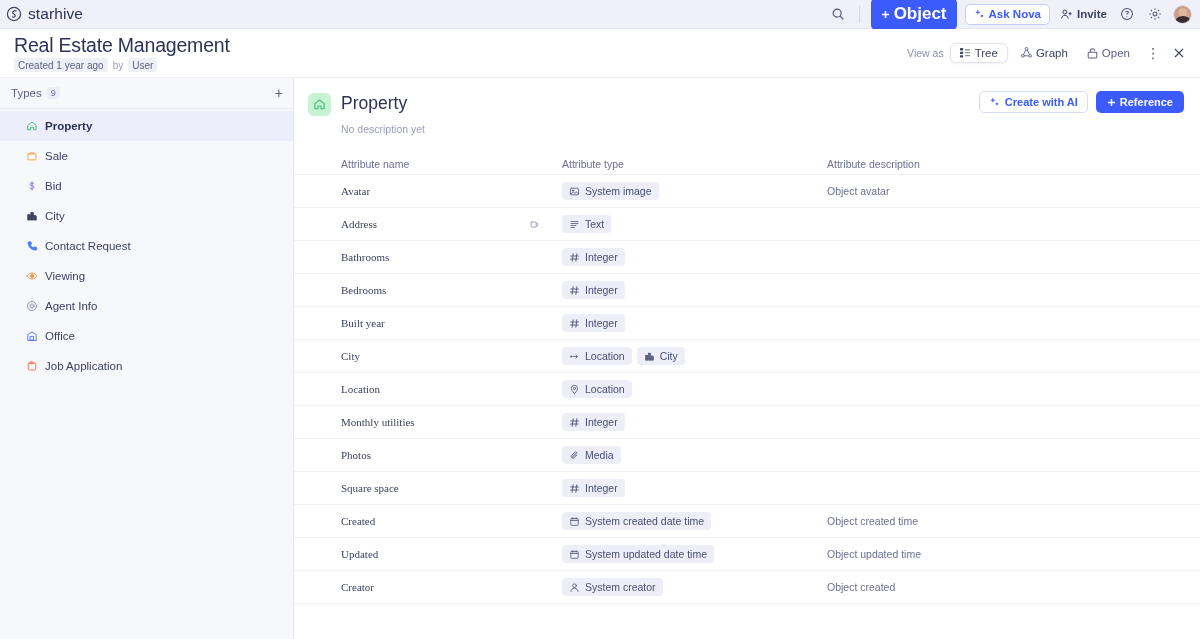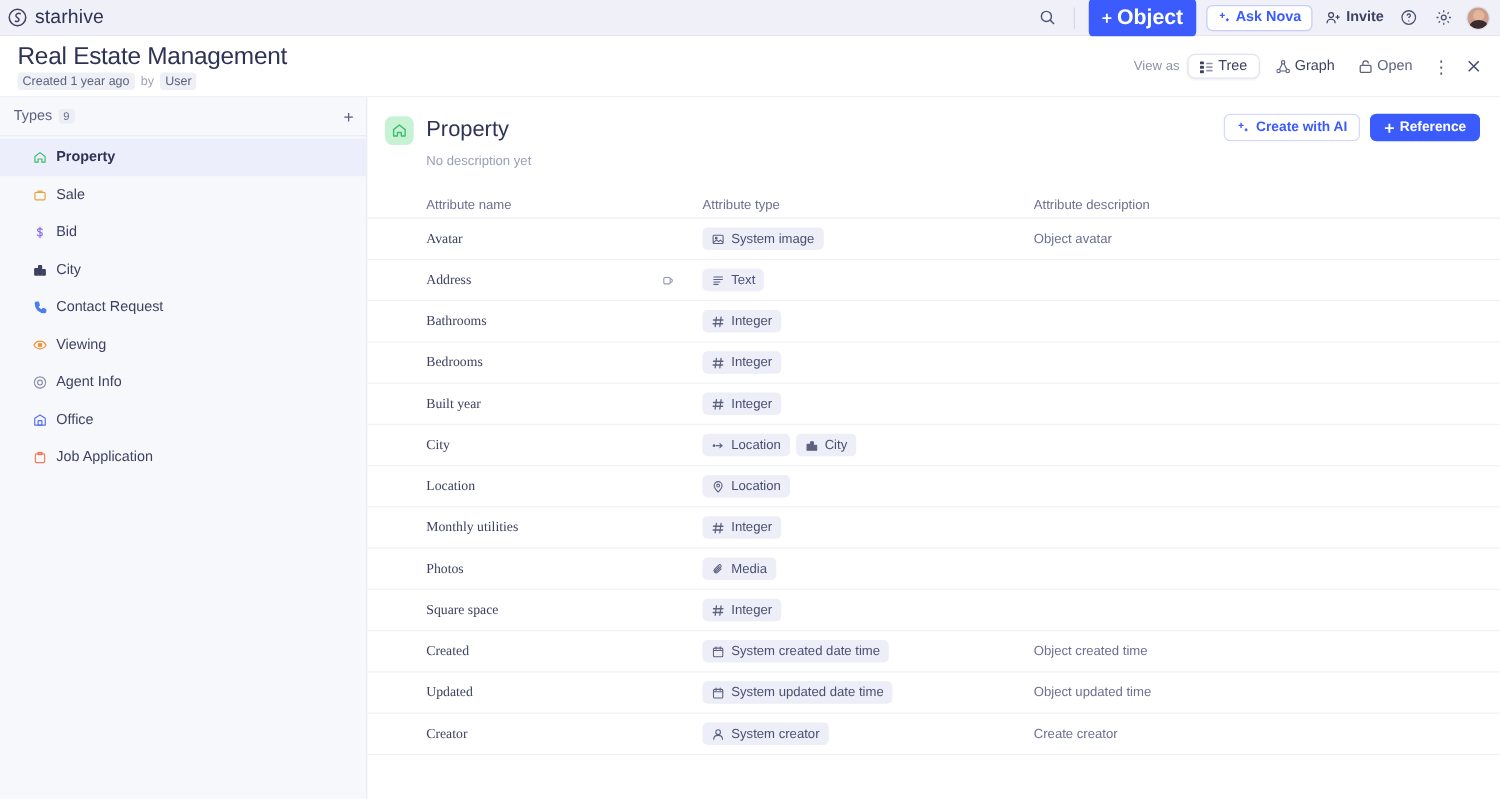--- a/index.html
+++ b/index.html
@@ -63,21 +63,21 @@
   }
   .title-block { display: flex; flex-direction: column; gap: 2px; }
   .page-title { font-size: 19.5px; color: #2e3356; letter-spacing: -.2px; line-height: 22px; }
   .title-meta { display: flex; align-items: center; gap: 5px; font-size: 10px; }
   .meta-badge { background: #eff0f6; color: #5c6180; padding: 1.5px 4px; border-radius: 3px; }
   .meta-by { color: #9ea2bb; }
   .titlerow-spacer { flex: 1; }
   .viewas { display: flex; align-items: center; gap: 4px; }
   .viewas-label { font-size: 10.5px; color: #8c90ab; margin-right: 2px; }
   .seg {
-    display: flex; align-items: center; gap: 4px; font-size: 11.5px; color: #3d4260;
+    display: flex; align-items: flex-start; gap: 4px; font-size: 11.5px; color: #3d4260;
     padding: 3px 9px; border-radius: 6px; cursor: pointer; white-space: nowrap;
   }
   .seg.active { background: #fff; border: 1px solid #e2e3ee; box-shadow: 0 1px 2px rgba(40,45,90,.07); }
   .seg-plain { display: flex; align-items: center; gap: 4px; font-size: 11.5px;
     color: #5c6180; padding: 3px 6px; cursor: pointer; white-space: nowrap; }
   .kebab { font-size: 14px; color: #5c6180; cursor: pointer; padding: 0 6px; line-height: 1; }
   .closebtn { color: #454a6b; cursor: pointer; display: flex; align-items: center; padding: 0 2px; }
 
   
   .body { flex: 1; display: flex; min-height: 0; }
@@ -644,19 +644,19 @@
                     <span>
                       <svg width="11" height="11" viewBox="0 0 16 16" fill="none" stroke="#5c6180" stroke-width="1.25" stroke-linejoin="round" stroke-linecap="round">
                         <circle cx="8" cy="5.4" r="2.7"></circle>
                         <path d="M2.9 13.8c0-2.9 2.3-4.6 5.1-4.6s5.1 1.7 5.1 4.6"></path>
                       </svg>
                     </span>
                     <span>System creator</span>
                   </span>
                 </div>
               </div>
-              <div class="cell-desc c-desc">Create creator</div>
+              <div class="cell-desc c-desc">Object created</div>
             </div>
           </div>
       </div>
     </div>
   </div>
 </div>
 
 </body></html>

